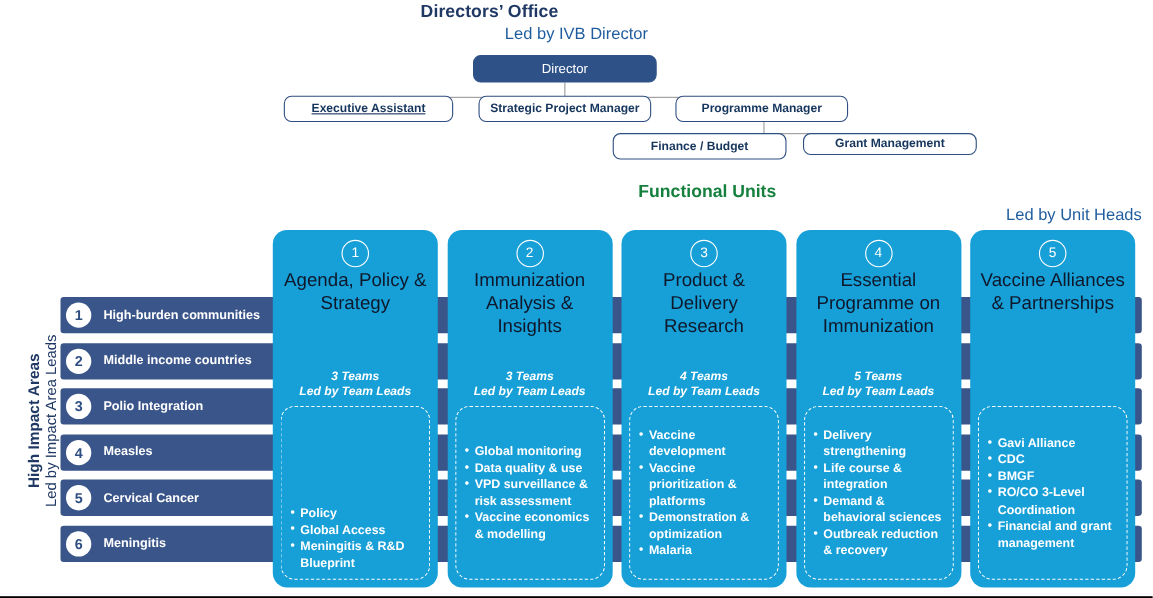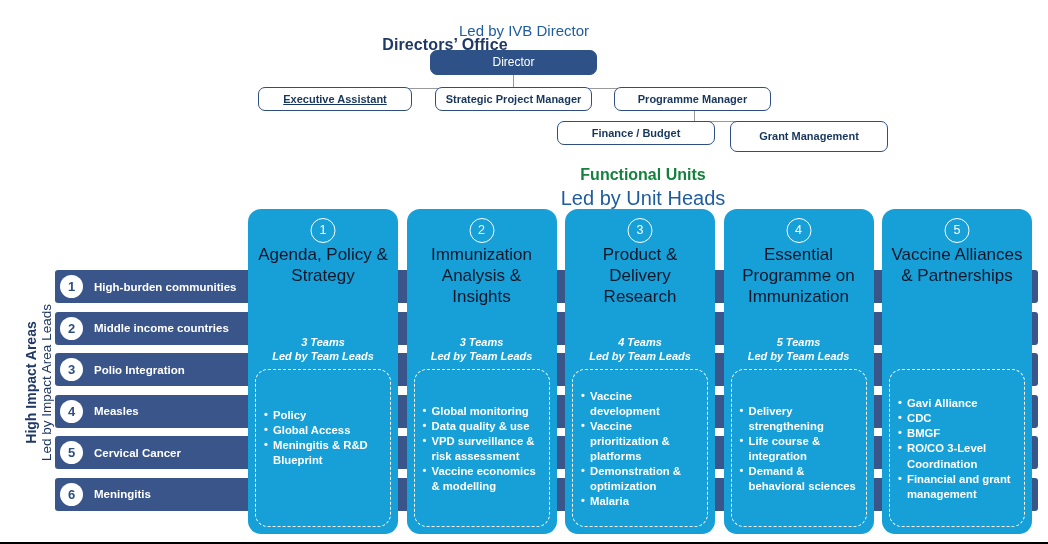--- a/index.html
+++ b/index.html
@@ -15,21 +15,20 @@
     background: #ffffff;
     border-bottom: 2px solid #000000;
   }
 
   
   .do-title {
     position: absolute; left: 0; top: 2px; width: 890px;
     text-align: center;
     font-size: 16px; font-weight: bold; color: #1F3864;
     letter-spacing: .1px;
-    margin-top: 34px;
   }
   .do-sub {
     position: absolute; left: 0; top: 22px; width: 1048px;
     text-align: center;
     font-size: 15px; color: #1F5C9E;
   }
 
   .node {
     position: absolute;
     background: #ffffff;
@@ -58,22 +57,22 @@
   .conn.v { width: 1.4px; }
 
   
   .fu-title {
     position: absolute; left: 248px; top: 166px; width: 790px;
     text-align: center;
     font-size: 16px; font-weight: bold; color: #15803d;
   }
   .fu-sub {
     position: absolute; left: 248px; top: 187px; width: 790px;
-    text-align: center;
-    font-size: 20px; color: #1F5C9E;
+    text-align: right;
+    font-size: 15px; color: #1F5C9E;
   }
 
   
   #bars-layer {
     position: absolute; left: 0; top: 0; width: 1048px; height: 544px;
     z-index: 1;
   }
   .hia-bar {
     position: absolute;
     left: 55px;
@@ -163,21 +162,21 @@
     position: absolute;
     left: 7px; right: 7px;
     top: 160px;
     bottom: 7px;
     border: 1.6px dashed #ffffff;
     border-radius: 13px;
     padding: 8px 6px 6px 8px;
     display: flex;
     align-items: center;
   }
-  .fu-dashbox.pad-top { align-items: flex-start; padding-top: 38px; }
+  .fu-dashbox.pad-top { align-items: flex-end; padding-top: 38px; }
   .fu-list {
     list-style: none;
     color: #ffffff;
     font-size: 11.3px;
     font-weight: bold;
     line-height: 1.33;
     width: 100%;
   }
   .fu-list li {
     position: relative;
@@ -212,21 +211,21 @@
   <div class="node filled" style="left:430px; top:50px; width:167px; height:25px;">Director</div>
 
   <div class="node" style="left:258px; top:87px; width:154px; height:24px;text-decoration:underline;">Executive Assistant</div>
 
   <div class="node" style="left:435px; top:87px; width:157px; height:24px;">Strategic Project Manager</div>
 
   <div class="node" style="left:614px; top:87px; width:157px; height:24px;">Programme Manager</div>
 
   <div class="node" style="left:557px; top:121px; width:158px; height:24px;">Finance / Budget</div>
 
-  <div class="node" style="left:730px; top:121px; width:158px; height:31px;">Grant Management</div>
+  <div class="node" style="left:730px; top:121px; width:158px; height:20px;">Grant Management</div>
 
   <div class="fu-title">Functional Units</div>
   <div class="fu-sub">Led by Unit Heads</div>
 
   <div id="bars-layer">
       <div class="hia-bar" style="top: 270px;">
         <div class="hia-num">1</div>
         <div class="hia-label">High-burden communities</div>
       </div>
       <div class="hia-bar" style="top: 311.5px;">
@@ -304,20 +303,21 @@
         <div class="fu-name">Essential Programme on Immunization</div>
         <div class="fu-teams">
           <div>5 Teams</div>
           <div>Led by Team Leads</div>
         </div>
         <div class="fu-dashbox">
           <ul class="fu-list">
             <li>Delivery strengthening</li>
             <li>Life course &amp; integration</li>
             <li>Demand &amp; behavioral sciences</li>
+            <li>Outbreak reduction &amp; recovery</li>
           </ul>
         </div>
       </div>
       <div class="fu-col" style="left: 882px;">
         <div class="fu-circle">5</div>
         <div class="fu-name">Vaccine Alliances &amp; Partnerships</div>
         <div class="fu-dashbox">
           <ul class="fu-list">
             <li>Gavi Alliance</li>
             <li>CDC</li>

